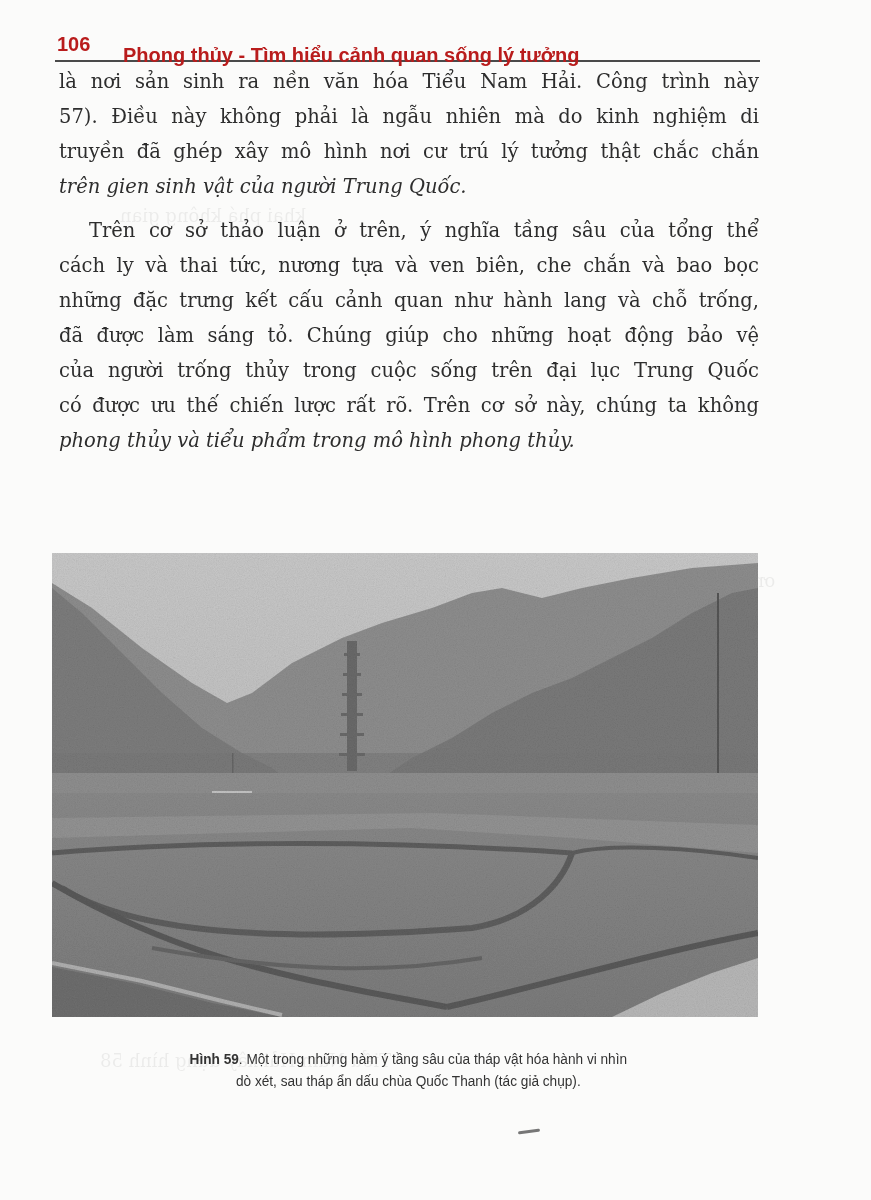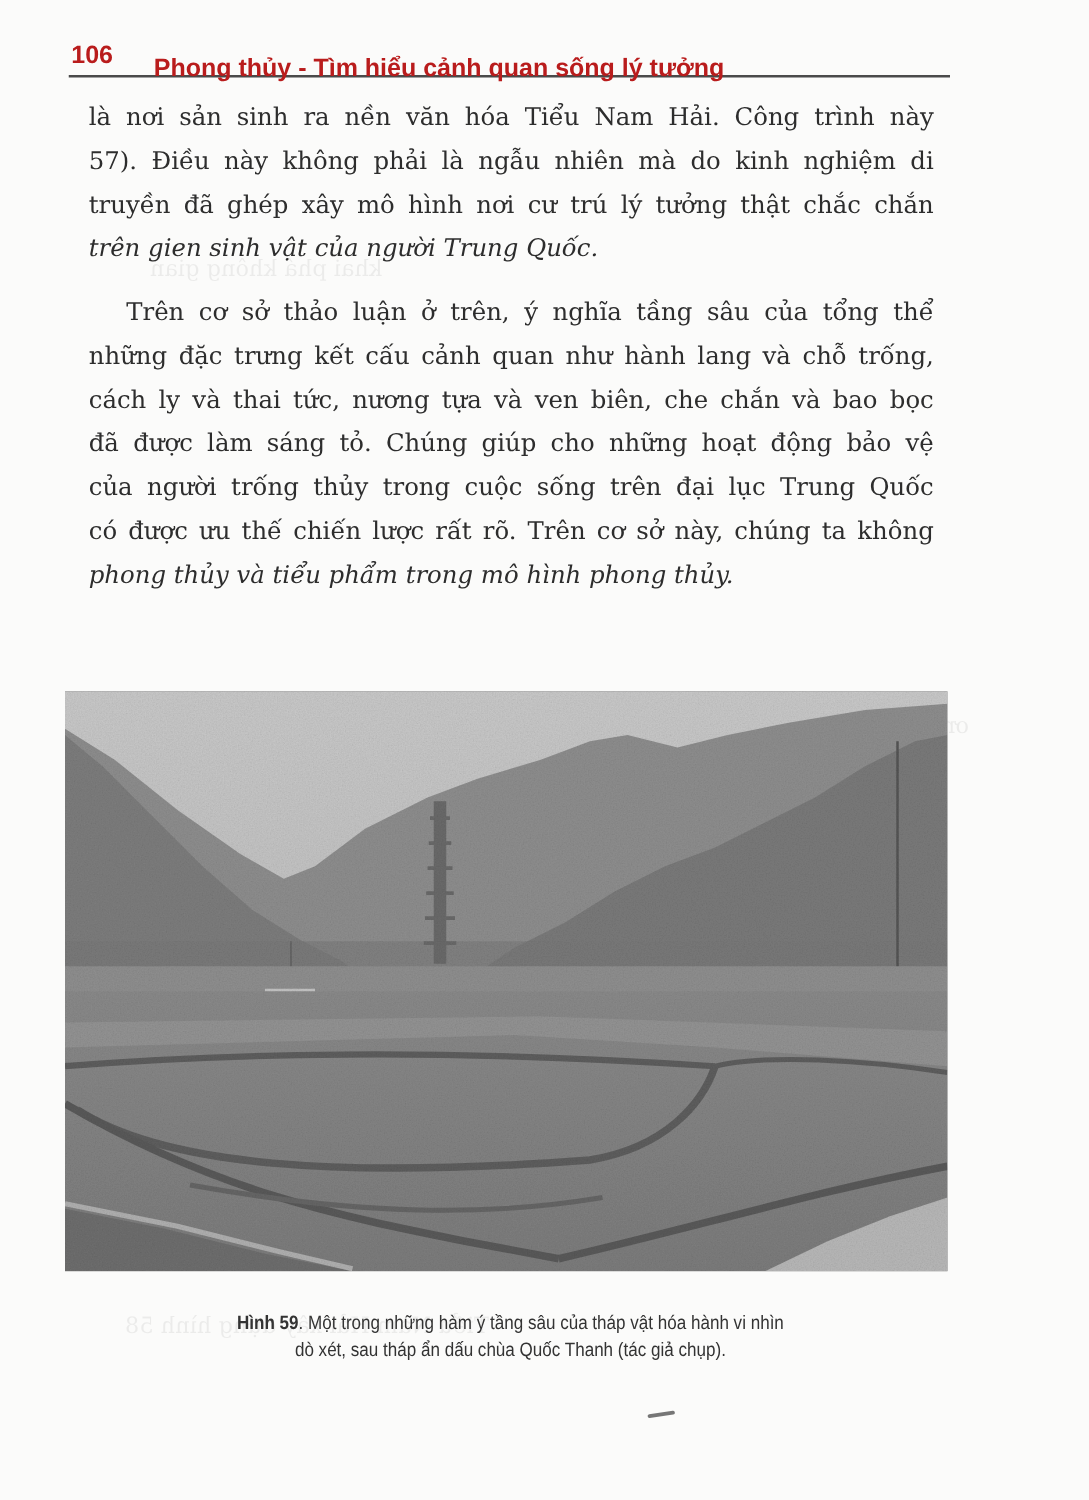--- a/index.html
+++ b/index.html
@@ -15,21 +15,21 @@
       border-bottom: 2px solid #4a4a4a;
       margin-top: 16px;
     }
     .page-num { position: absolute; left: 2px; top: 3px; }
     .running-title { position: absolute; left: 68px; top: 14px; }
     .body-text {
       position: absolute; left: 55px; top: 60px; width: 708px;
       font-family: "DejaVu Serif", serif; font-size: 19.5px;
       line-height: 35px; color: #2d2d2d;
     }
-    .body-text p { margin: 16px; text-align: justify; text-align-last: left; }
+    .body-text p { margin: 4px; text-align: justify; text-align-last: left; }
     .body-text p + p { margin-top: 9px; }
     .line { display: block; white-space: nowrap; text-align: justify; text-align-last: justify; }
     .line.last { text-align-last: left; font-style: italic; }
     .figure {
       position: absolute; left: 52px; top: 553px; width: 706px; height: 464px;
       overflow: hidden; background: #8d8d8d;
     }
     .figure svg { display: block; }
     .caption {
       position: absolute; left: 88px; top: 1048px; width: 640px;
@@ -62,22 +62,22 @@
 
 <main class="body-text">
   <p>
     <span class="line">là nơi sản sinh ra nền văn hóa Tiểu Nam Hải. Công trình này</span>
     <span class="line">57). Điều này không phải là ngẫu nhiên mà do kinh nghiệm di</span>
     <span class="line">truyền đã ghép xây mô hình nơi cư trú lý tưởng thật chắc chắn</span>
     <span class="line last">trên gien sinh vật của người Trung Quốc.</span>
   </p>
   <p>
     <span class="line" style="padding-left:30px;">Trên cơ sở thảo luận ở trên, ý nghĩa tầng sâu của tổng thể</span>
+    <span class="line">cách ly và thai tức, nương tựa và ven biên, che chắn và bao bọc</span>
     <span class="line">những đặc trưng kết cấu cảnh quan như hành lang và chỗ trống,</span>
-    <span class="line">cách ly và thai tức, nương tựa và ven biên, che chắn và bao bọc</span>
     <span class="line">đã được làm sáng tỏ. Chúng giúp cho những hoạt động bảo vệ</span>
     <span class="line">của người trống thủy trong cuộc sống trên đại lục Trung Quốc</span>
     <span class="line">có được ưu thế chiến lược rất rõ. Trên cơ sở này, chúng ta không</span>
     <span class="line last">phong thủy và tiểu phẩm trong mô hình phong thủy.</span>
   </p>
 </main>
 
 <figure class="figure" style="margin:0;">
   <svg width="706" height="464" viewBox="0 0 706 464">
     <defs>

